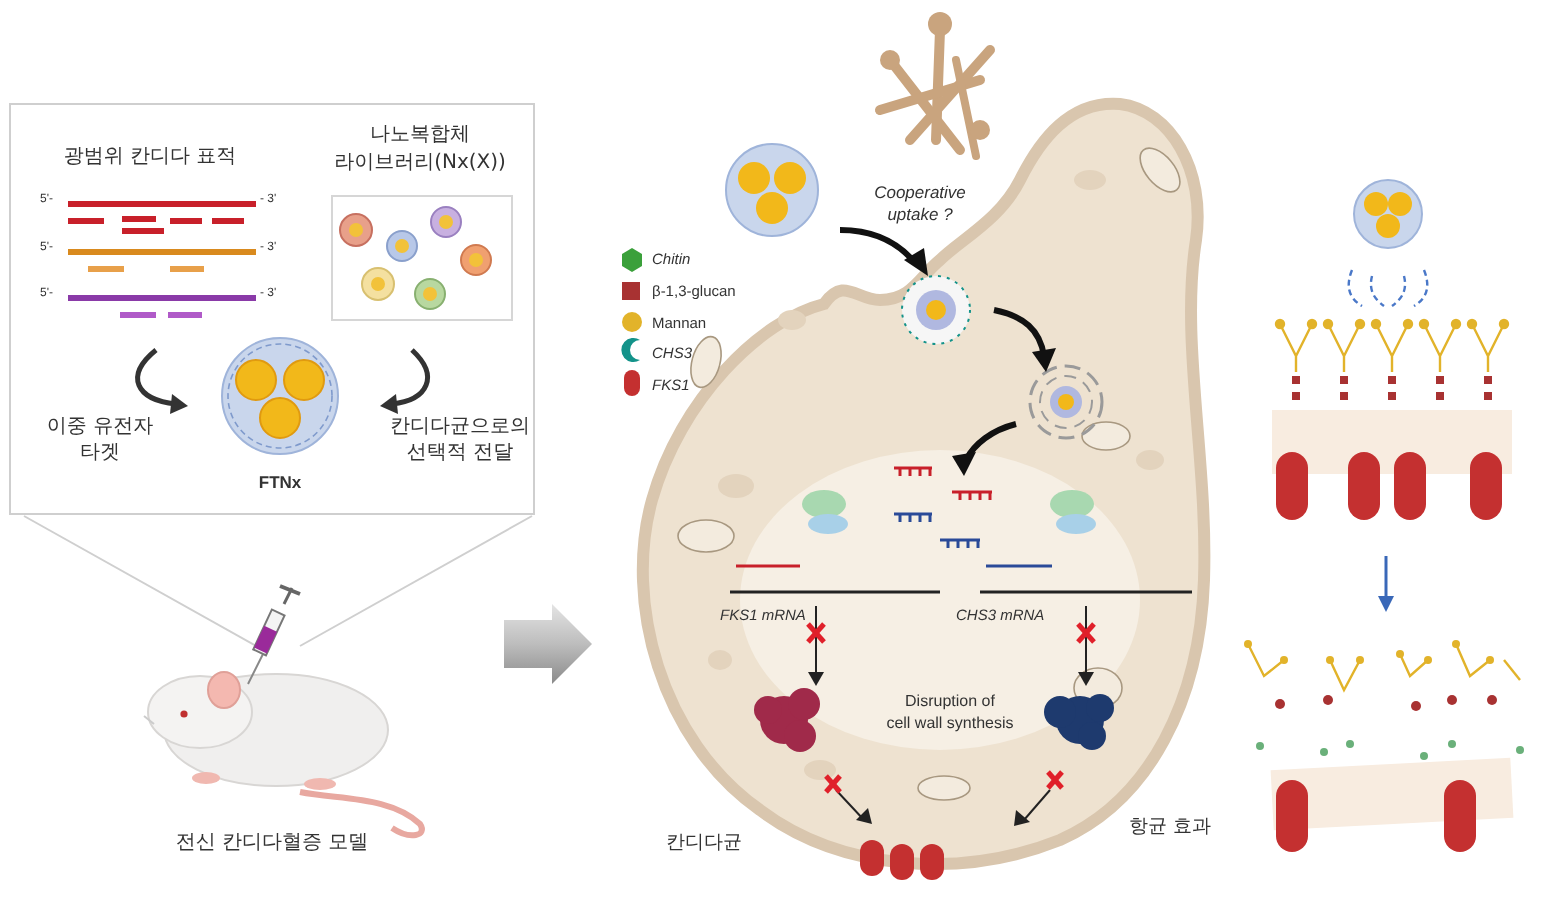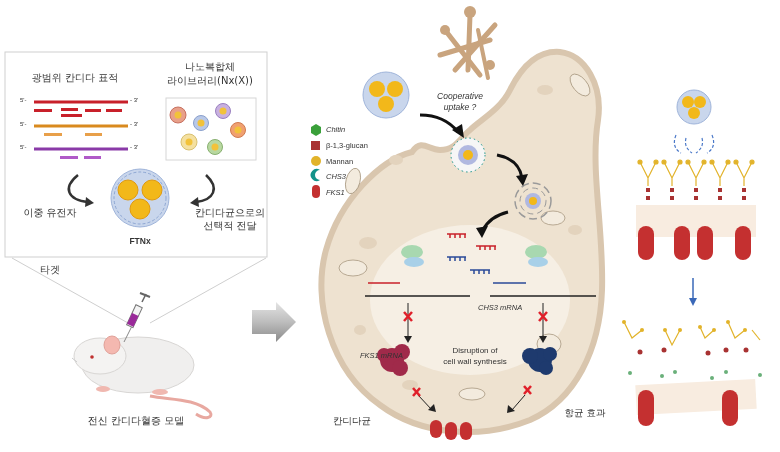--- a/index.html
+++ b/index.html
@@ -106,21 +106,21 @@
   <div class="abs lbl kr" style="left:160px;top:74px;width:100px;font-size:10px;text-align:center;">라이브러리(Nx(X))</div>
 
   <div class="abs" style="left:20px;top:97px;font-size:6px;color:#333;">5'-</div>
   <div class="abs" style="left:130px;top:97px;font-size:6px;color:#333;">- 3'</div>
   <div class="abs" style="left:20px;top:121px;font-size:6px;color:#333;">5'-</div>
   <div class="abs" style="left:130px;top:121px;font-size:6px;color:#333;">- 3'</div>
   <div class="abs" style="left:20px;top:144px;font-size:6px;color:#333;">5'-</div>
   <div class="abs" style="left:130px;top:144px;font-size:6px;color:#333;">- 3'</div>
 
   <div class="abs lbl kr" style="left:15px;top:206px;width:70px;">이중 유전자</div>
-  <div class="abs lbl kr" style="left:15px;top:219px;width:70px;margin-top:44px;">타겟</div>
+  <div class="abs lbl kr" style="left:15px;top:219px;width:70px;">타겟</div>
   <div class="abs lbl kr" style="left:190px;top:206px;width:80px;">칸디다균으로의</div>
   <div class="abs lbl kr" style="left:190px;top:219px;width:80px;">선택적 전달</div>
   <div class="abs lbl" style="left:115px;top:236px;width:50px;font-size:8.5px;font-weight:bold;color:#333;">FTNx</div>
 
   <div class="abs lbl kr" style="left:66px;top:414px;width:140px;">전신 칸디다혈증 모델</div>
 </div>
 
 <div>
   <svg width="780" height="452">
 
@@ -296,21 +296,21 @@
 
   <div class="abs leg" style="left:326px;top:125px;font-style:italic;">Chitin</div>
   <div class="abs leg" style="left:326px;top:141px;">β-1,3-glucan</div>
   <div class="abs leg" style="left:326px;top:157px;">Mannan</div>
   <div class="abs leg ital" style="left:326px;top:172px;">CHS3</div>
   <div class="abs leg ital" style="left:326px;top:188px;">FKS1</div>
 
   <div class="abs lbl ital" style="left:420px;top:91px;width:80px;font-size:8.5px;">Cooperative</div>
   <div class="abs lbl ital" style="left:420px;top:102px;width:80px;font-size:8.5px;">uptake ?</div>
 
-  <div class="abs lbl ital" style="left:360px;top:303px;width:60px;font-size:7.5px;text-align:left;margin-top:48px;">FKS1 mRNA</div>
+  <div class="abs lbl ital" style="left:360px;top:303px;width:60px;font-size:7.5px;text-align:left;">FKS1 mRNA</div>
   <div class="abs lbl ital" style="left:478px;top:303px;width:60px;font-size:7.5px;text-align:left;">CHS3 mRNA</div>
 
   <div class="abs lbl" style="left:430px;top:346px;width:90px;font-size:8px;">Disruption of</div>
   <div class="abs lbl" style="left:430px;top:357px;width:90px;font-size:8px;">cell wall synthesis</div>
 
   <div class="abs lbl kr" style="left:322px;top:415px;width:60px;font-size:9.5px;text-align:center;">칸디다균</div>
   <div class="abs lbl kr" style="left:555px;top:407px;width:60px;font-size:9.5px;">항균 효과</div>
 </div>
 
 <div>

